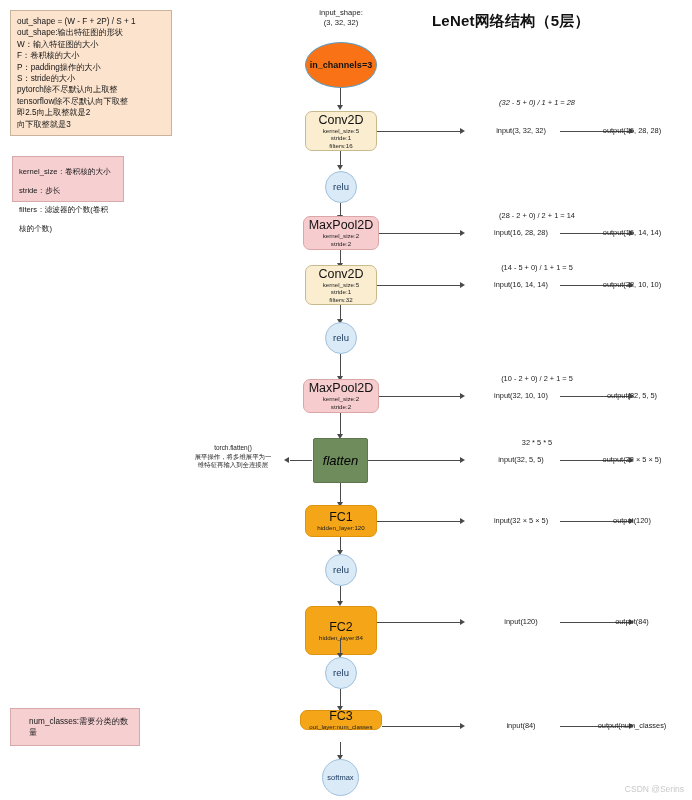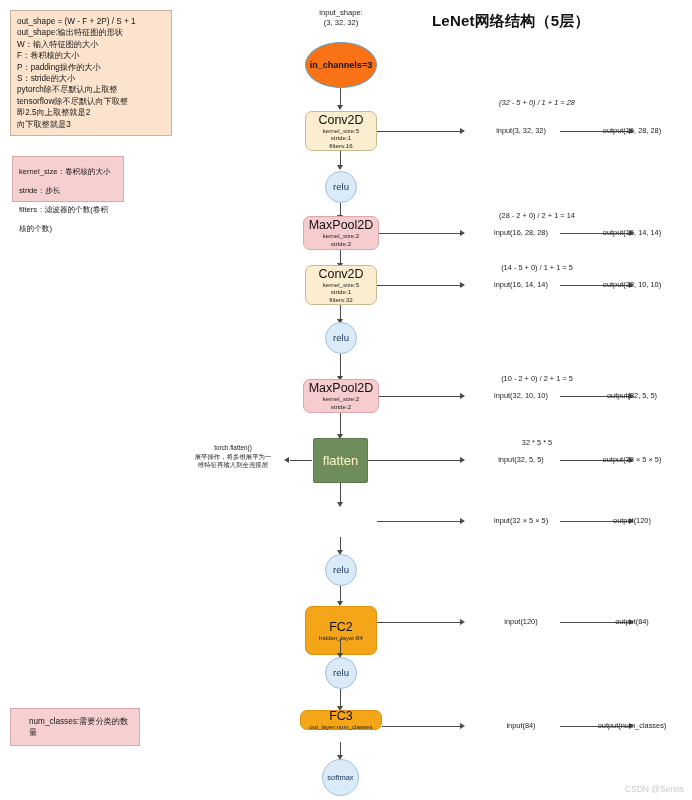--- a/index.html
+++ b/index.html
@@ -57,21 +57,21 @@
     border:1px solid #5f9bbd;background:#f97316;border-radius:50%;font-weight:bold;
   }
   .ellipse .nlabel{font-size:9px;}
 
   .rrect{border-radius:7px;border:1px solid #7f1d1d;}
   .conv{background:#fbeed0;border-color:#c9ba8e;}
   .pool{background:#f7ccce;border-color:#dba6a8;}
   .fc{background:#f4a518;border-color:#dd9310;}
   .fc .nlabel{color:#111;}
   .flat{background:#6f8c5d;border:1px solid #5d784d;border-radius:2px;}
-  .flat .nlabel{color:#fef9c3;font-size:13px;}
+  .flat .nlabel{color:#000000;font-size:13px;font-style:italic;}
 
   .relu{
     border:1px solid #9fc1dd;background:#dbeaf7;border-radius:50%;
   }
   .relu .nlabel{font-size:9.5px;color:#15355a;}
 
   
   .vline{position:absolute;width:1px;background:#4a4a4a;}
   .hline{position:absolute;height:1px;background:#4a4a4a;}
   .arrow-down{
@@ -191,20 +191,24 @@
   </div>
   <div class="vline" style="left:340px;top:483px;height:21px;"></div>
   <div class="arrow-down" style="left:337px;top:502px;"></div>
 
   <div class="hline" style="left:290px;top:460px;width:22px;"></div>
   <div class="arrow-left" style="left:284px;top:457px;"></div>
   <div id="flatten-note">torch.flatten()
 展平操作，将多维展平为一
 维特征再输入到全连接层</div>
 
+  <div class="node rrect fc" style="left:305px;top:505px;width:72px;height:32px;">
+    <div class="nlabel">FC1</div>
+    <div class="nsub">hidden_layer:120</div>
+  </div>
   <div class="vline" style="left:340px;top:537px;height:15px;"></div>
   <div class="arrow-down" style="left:337px;top:550px;"></div>
 
   <div class="node relu" style="left:325px;top:554px;width:32px;height:32px;">
     <div class="nlabel">relu</div>
   </div>
   <div class="vline" style="left:340px;top:586px;height:17px;"></div>
   <div class="arrow-down" style="left:337px;top:601px;"></div>
 
   <div class="node rrect fc" style="left:305px;top:606px;width:72px;height:49px;">

